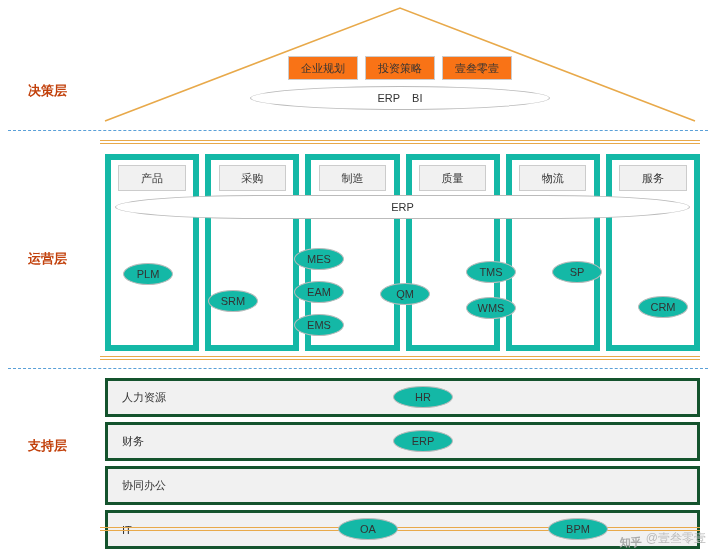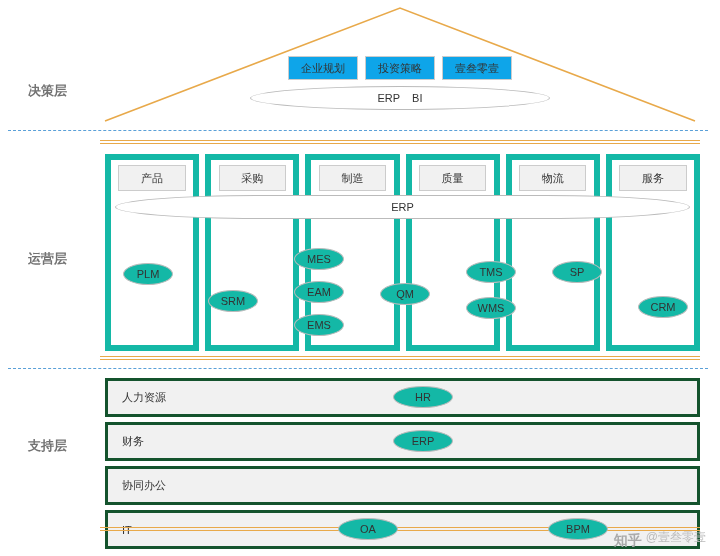--- a/index.html
+++ b/index.html
@@ -11,21 +11,21 @@
       color: #333;
       background: #fff;
       position: relative;
       padding: 8px 12px;
       overflow: hidden;
     }
     .layer-label {
       position: absolute;
       font-weight: bold;
       font-size: 13px;
-      color: #737373;
+      color: #c2410c;
     }
     .hr-dash {
       position: absolute;
       left: 8px;
       right: 12px;
       border-top: 1px dashed #5aa0d8;
     }
     .hr-solid {
       position: absolute;
       left: 100px;
@@ -41,21 +41,21 @@
       left: 105px;
       width: 590px;
       height: 115px;
       pointer-events: none;
     }
     .roof svg { width: 100%; height: 100%; overflow: visible; }
     .roof-box {
       position: absolute;
       width: 70px;
       height: 24px;
-      background: #0ea5e9;
+      background: #f97316;
       border: 1px solid #ccc;
       display: flex;
       align-items: center;
       justify-content: center;
     }
     .roof-ellipse {
       position: absolute;
       border: 1px solid #bbb;
       border-radius: 50%;
       background: #fff;
@@ -146,21 +146,21 @@
       bottom: 6px;
       right: 14px;
       color: #bbb;
       font-size: 12px;
       display: flex;
       align-items: center;
       gap: 4px;
     }
     .watermark-icon {
       font-weight: bold;
-      font-size: 14px;
+      font-size: 11px;
       color: #aaa;
       margin-top: 8px;
     }
   </style>
 </head>
 <body>
 
 <div class="layer-label" style="top:82px; left:28px;">决策层</div>
 <div class="layer-label" style="top:250px; left:28px;">运营层</div>
 <div class="layer-label" style="top:437px; left:28px;">支持层</div>

